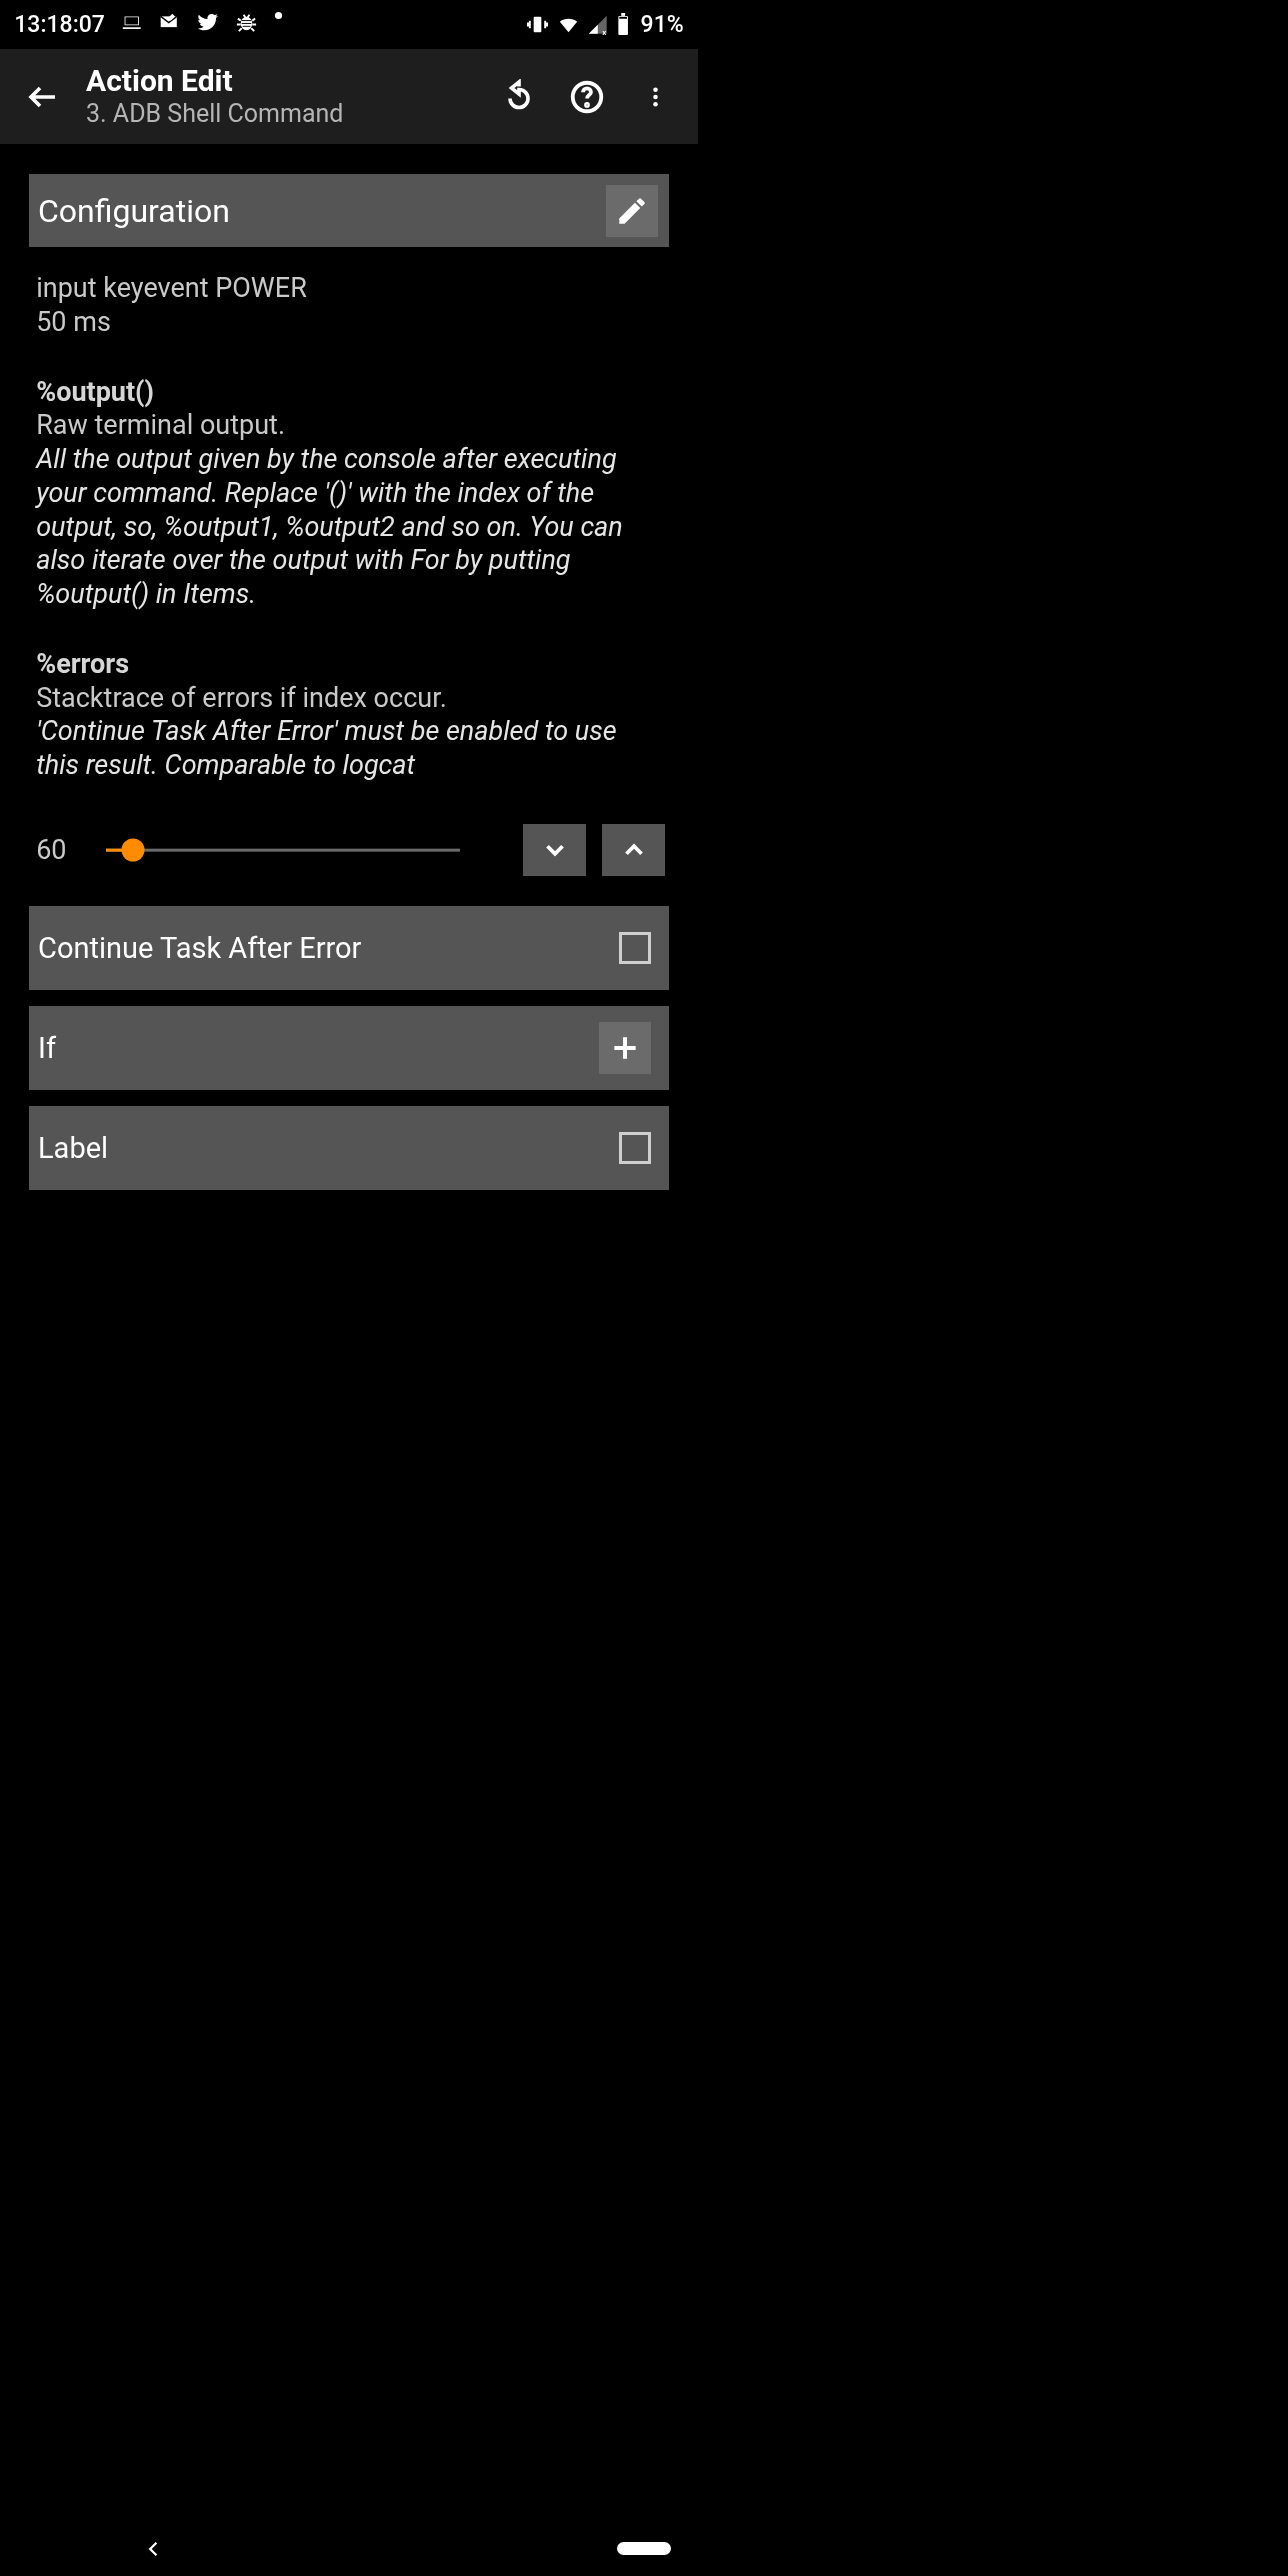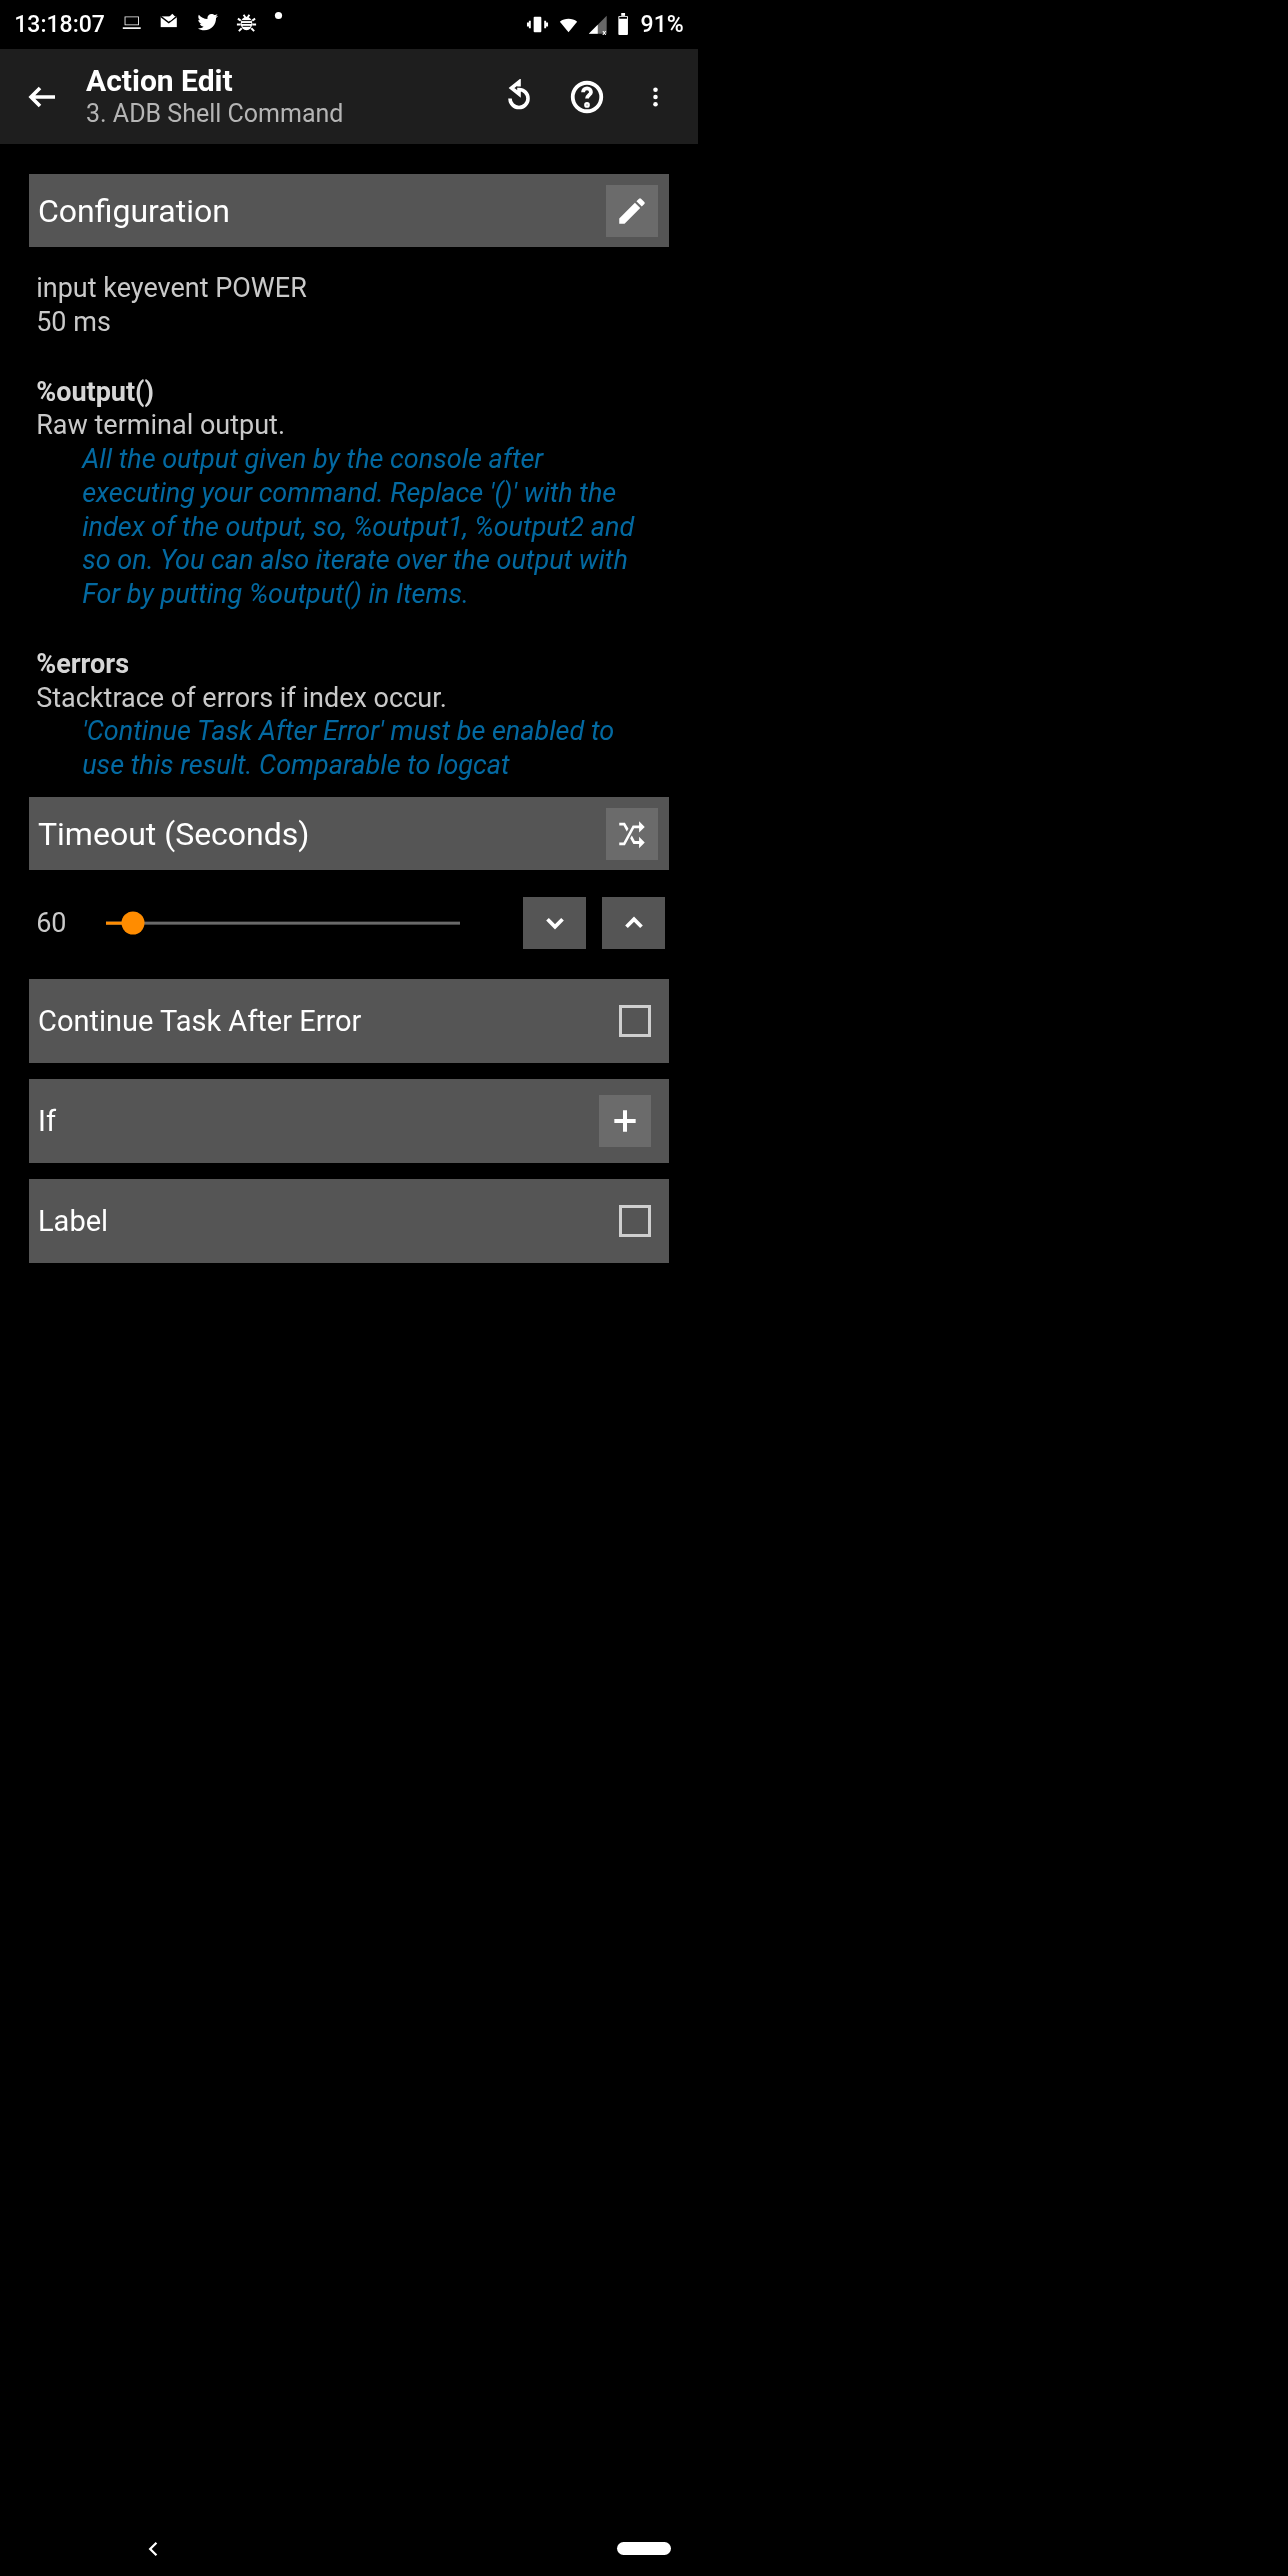--- a/index.html
+++ b/index.html
@@ -58,21 +58,21 @@
   font-weight:400;
   color:#fff;
   padding-left: 1.8px;
 }
 .section-header .hb { width:52px; height:52px; background:#6b6b6b; display:flex; align-items:center; justify-content:center;}
 
 .config-body { padding: 25px 10.7px 0 7.2px; color:#c9c9c9; font-size: 27px; line-height: 1.25; }
 .config-body .block { margin-bottom: 36px; }
 .config-body .varname { color:#d6d6d6; font-weight:700; }
 .config-body .short { color:#c9c9c9; }
-.config-body .desc { font-style: italic; color:#0369a1;margin-left:46px; }
+.config-body .desc { font-style: italic; color:#e5e5e5; }
 
 .timeout-row {
   display:flex;
   align-items:center;
   gap: 18px;
   padding: 27px 3.6px 25px 7.2px;
 }
 .timeout-row .val { font-size: 27px; color:#c9c9c9; width:52px; }
 .timeout-row .slider-wrap { position:relative; flex:1; height:27px; display:flex; align-items:center; padding-right:45px;}
 .timeout-row .track { position:absolute; left:0; right:45px; height:2.7px; background:#6a6a6a; top:50%; transform:translateY(-50%); }
@@ -231,28 +231,20 @@
       <div class="desc">All the output given by the console after executing your command. Replace '()' with the index of the output, so, %output1, %output2 and so on. You can also iterate over the output with For by putting %output() in Items.</div>
     </div>
 
     <div class="block" style="margin-bottom:14.3px;">
       <div class="varname">%errors</div>
       <div class="short">Stacktrace of errors if index occur.</div>
       <div class="desc">'Continue Task After Error' must be enabled to use this result. Comparable to logcat</div>
     </div>
   </div>
 
-  <div class="section-header" style="margin-top:9px;">
-    <div class="label">Timeout (Seconds)</div>
-    <div class="hb">
-      <svg width="34" height="34" viewBox="0 0 24 24" fill="#fff">
-          <path d="M17 3l4 4-4 4V8l-3.5.01L7 20H3v-2h3l6.5-12H17V3zM3 4h4l2.5 4.3-1.2 2L6 6H3V4zm14 13v-3l4 4-4 4v-3h-4l-2.3-4 1.2-2 2.1 4H17z"></path>
-        </svg>
-    </div>
-  </div>
 
   <div class="timeout-row">
     <div class="val">60</div>
     <div class="slider-wrap">
       <div class="track"></div>
       <div class="track-fill"></div>
       <div class="thumb"></div>
     </div>
     <div class="steppers">
       <div class="stepper">

